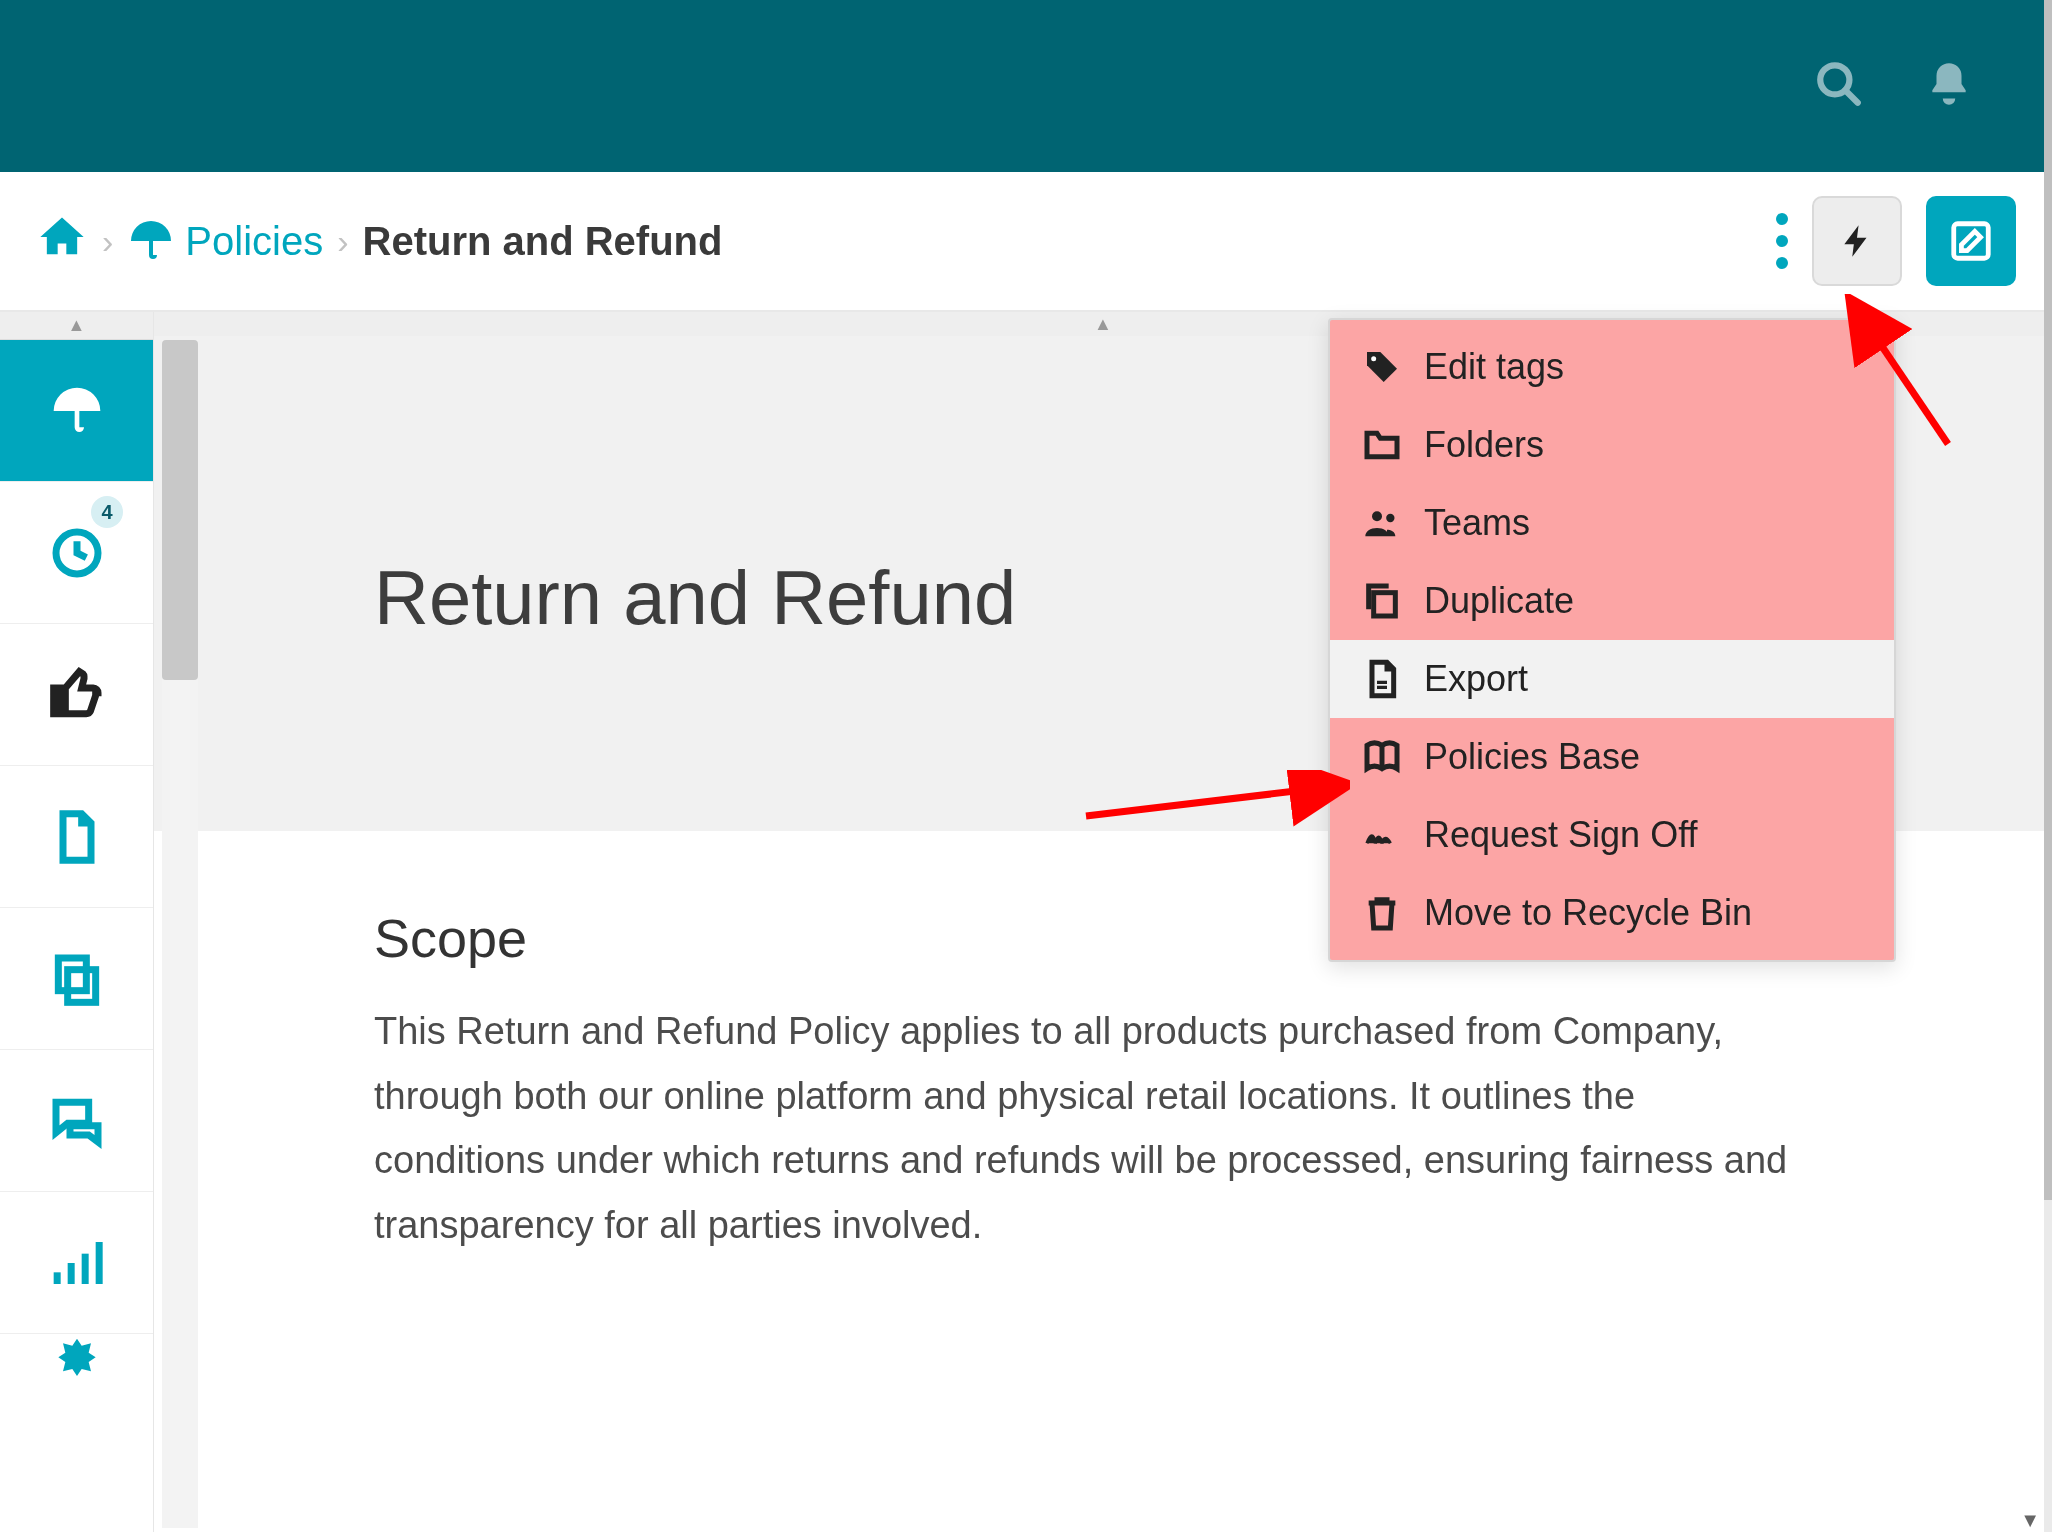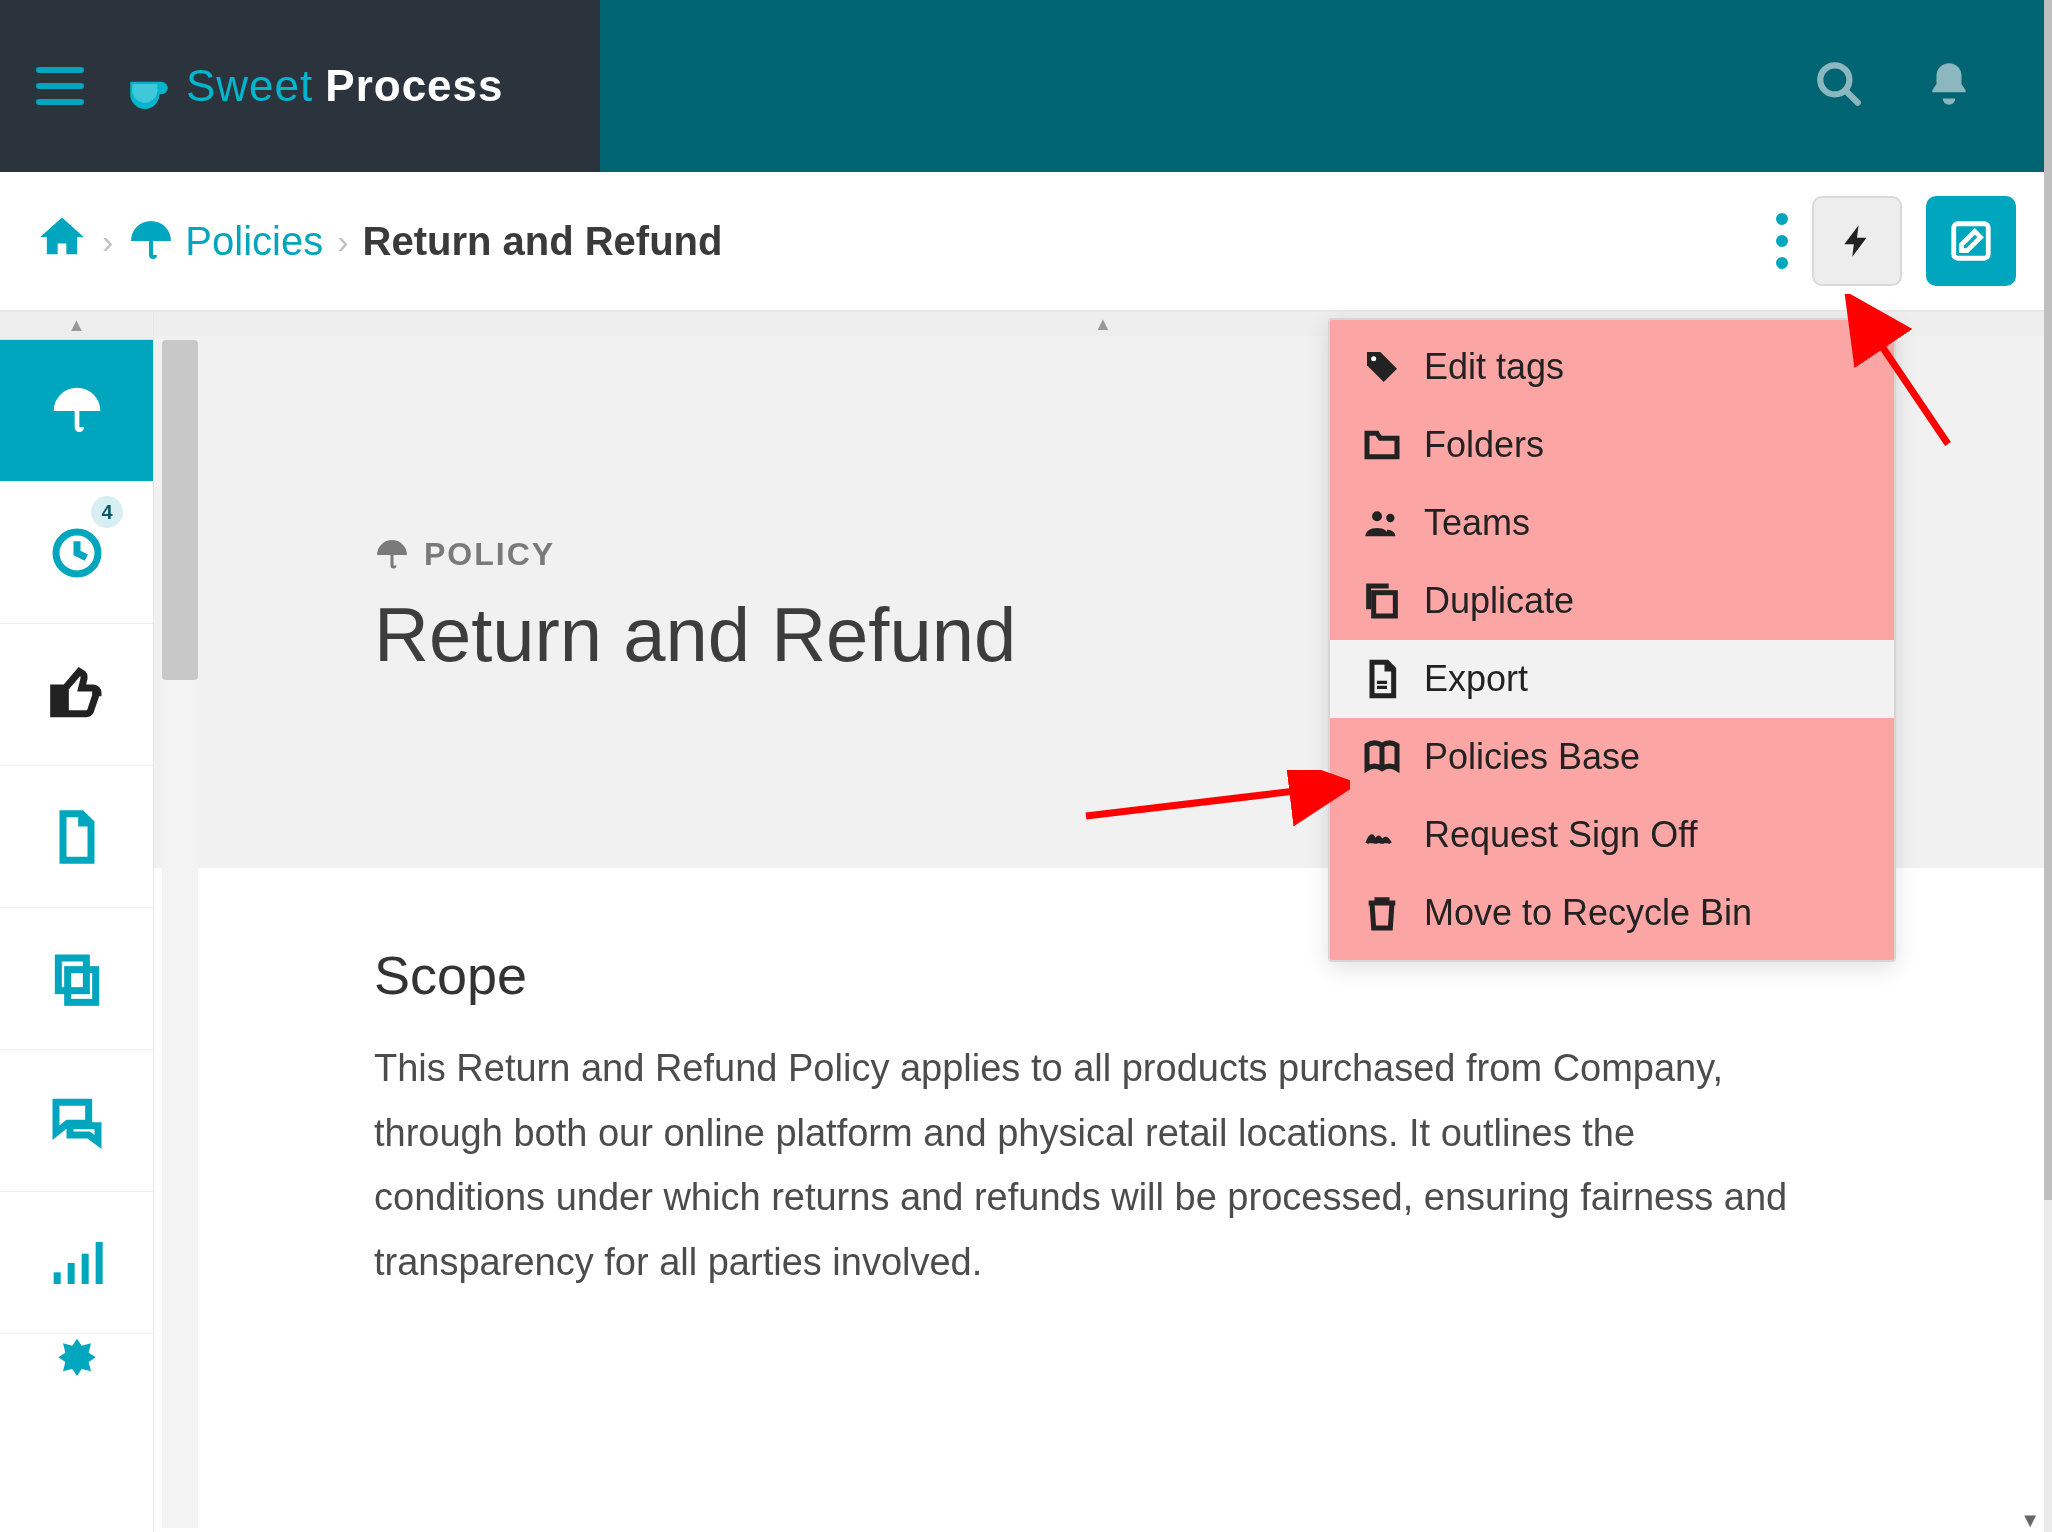--- a/index.html
+++ b/index.html
@@ -186,35 +186,20 @@
 
   
   .anno { position:absolute; z-index:60; pointer-events:none; }
   .arrow1 { top:294px; left:1838px; width:120px; height:160px; }
   .arrow2 { top:770px; left:1080px; width:270px; height:60px; }
 </style>
 </head>
 <body>
 
 <div class="header">
-  <div class="header-left">
-    <div class="hamburger">
-      <span></span>
-        <span></span>
-        <span></span>
-    </div>
-    <div class="logo">
-      <svg class="logo-icon" viewBox="0 0 24 24">
-          <path fill="#00b5cc" d="M2 10h16a3 3 0 0 1 0 6h-1a7 7 0 0 1-14 0V10z"></path>
-          <path fill="#fff" d="M4 11h12v3a6 6 0 0 1-12 0v-3z" opacity=".25"></path>
-        </svg>
-      <span>Sweet</span>
-        <strong>Process</strong>
-    </div>
-  </div>
   <div class="header-right">
     <span class="hdr-icon">
       <svg viewBox="0 0 24 24">
           <circle cx="10" cy="10" r="7" fill="none" stroke="currentColor" stroke-width="3"></circle>
           <line x1="15" y1="15" x2="21" y2="21" stroke="currentColor" stroke-width="3" stroke-linecap="round"></line>
         </svg>
     </span>
     <span class="hdr-icon">
       <svg viewBox="0 0 24 24">
           <path fill="currentColor" d="M12 2a6 6 0 0 0-6 6v4l-2 3v1h16v-1l-2-3V8a6 6 0 0 0-6-6zm0 20a3 3 0 0 0 3-3H9a3 3 0 0 0 3 3z"></path>
@@ -313,26 +298,20 @@
       <svg viewBox="0 0 24 24">
           <path d="M12 2l2 3 4-1-1 4 3 2-3 2 1 4-4-1-2 3-2-3-4 1 1-4-3-2 3-2-1-4 4 1z"></path>
         </svg>
     </div>
   </div>
 
   <div class="main">
     <div class="main-scroll-up">▲</div>
 
     <div class="hero">
-      <div class="hero-eyebrow">
-        <svg viewBox="0 0 24 24">
-            <path d="M12 2a10 10 0 0 0-10 10h20A10 10 0 0 0 12 2zm-1 10v7a2 2 0 0 0 4 0h-2v-7z"></path>
-          </svg>
-        <span>POLICY</span>
-      </div>
       <div class="hero-title">Return and Refund</div>
     </div>
 
     <div class="section">
       <h2>Scope</h2>
       <p>
         <span>This Return and Refund Policy applies to all products purchased from </span><strong>Company</strong><span>, through both our online platform and physical retail locations. It outlines the conditions under which returns and refunds will be processed, ensuring fairness and transparency for all parties involved.</span>
       </p>
     </div>
 

